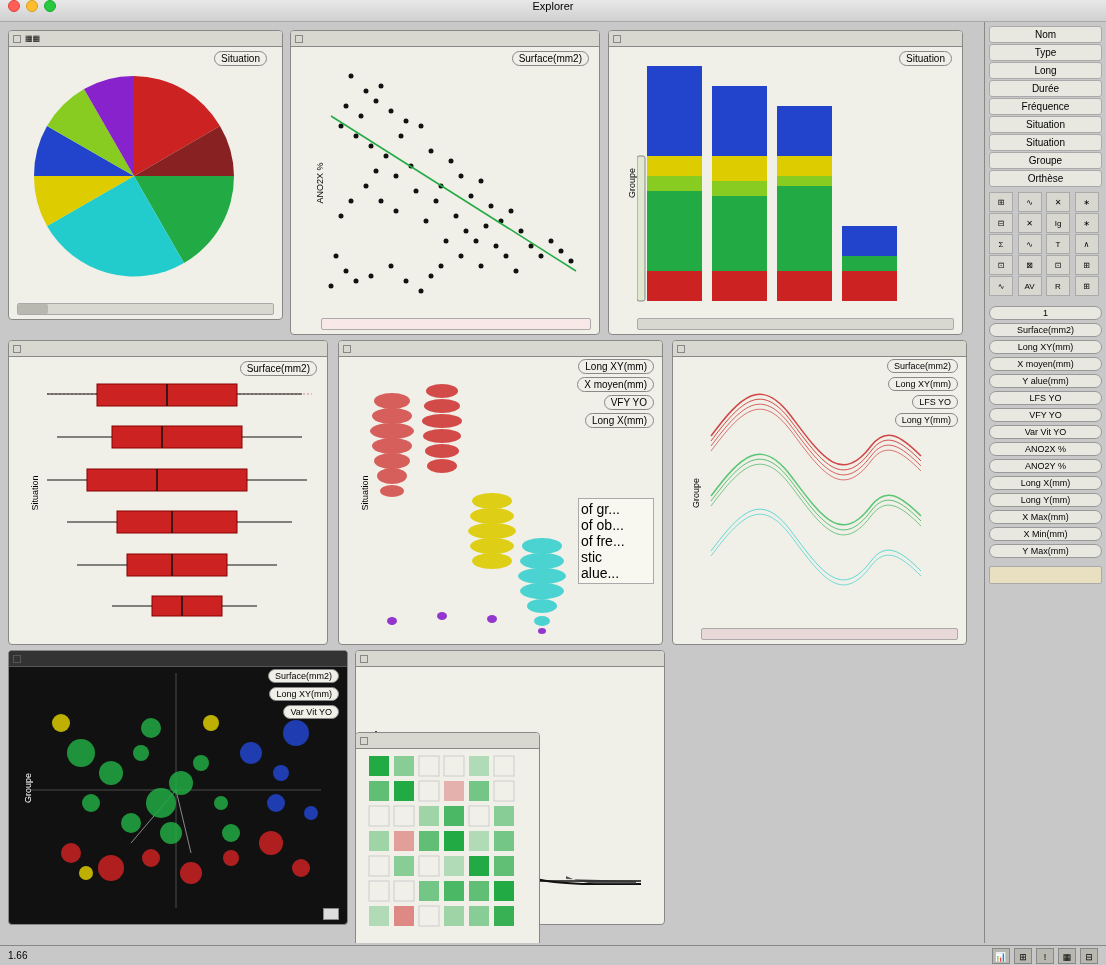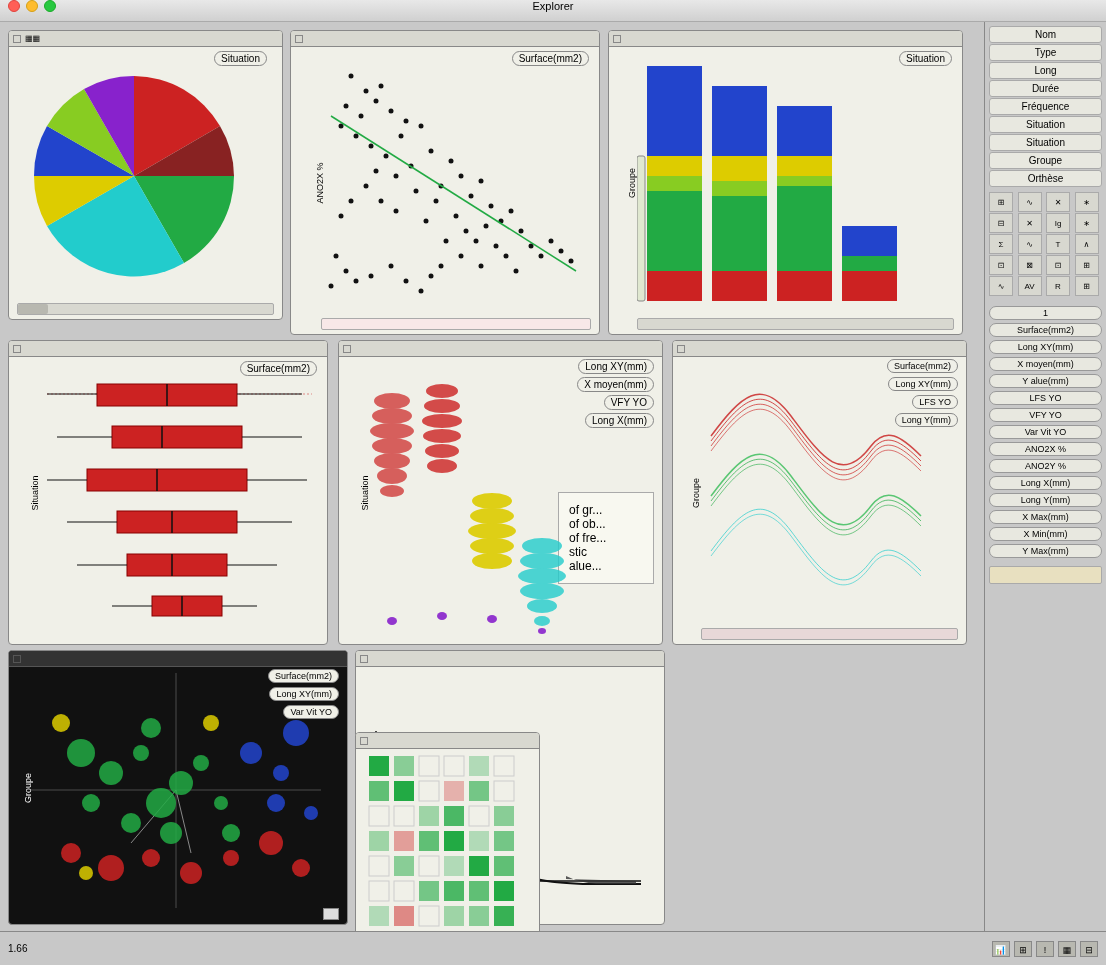--- a/index.html
+++ b/index.html
@@ -414,21 +414,21 @@
       <div class="chart-badge" style="top:36px; right:8px;">
         <span>X moyen(mm)</span>
       </div>
       <div class="chart-badge" style="top:54px; right:8px;">
         <span>VFY YO</span>
       </div>
       <div class="chart-badge" style="top:72px; right:8px;">
         <span>Long X(mm)</span>
       </div>
 
-      <div style="position:absolute; right:8px; bottom:60px; width:96px; font-size:12px; background:#f8f8f0; border:1px solid #aaa; padding:10px;">
+      <div style="position:absolute; right:8px; bottom:60px; width:76px; font-size:14px; background:#f8f8f0; border:1px solid #aaa; padding:2px;">
         <div>of gr...</div>
         <div>of ob...</div>
         <div>of fre...</div>
         <div>stic</div>
         <div>alue...</div>
       </div>
 
       <svg width="230" height="275" style="position:absolute; top:20px; left:25px;">
 
         <g fill="#cc2222" opacity="0.7">
@@ -708,21 +708,21 @@
       <div class="var-btn">X Max(mm)</div>
       <div class="var-btn">X Min(mm)</div>
       <div class="var-btn">Y Max(mm)</div>
     </div>
 
     <div style="margin-top:6px; height:18px; background:#e8e0c0; border:1px solid #aaa; border-radius:2px;"></div>
   </div>
 
 </div>
 
-<div id="statusbar" style="position:absolute; bottom:0; left:0; width:100%; height:34px; background:#c8c8c8; border-top:1px solid #888; display:flex; align-items:center; padding:0 8px; font-size:10px;">
+<div id="statusbar" style="position:absolute; bottom:0; left:0; width:100%; height:20px; background:#c8c8c8; border-top:1px solid #888; display:flex; align-items:center; padding:0 8px; font-size:10px;">
   <span>1.66</span>
   <div style="margin-left:auto; display:flex; gap:2px; align-items:center;">
     <span class="status-icon">📊</span>
     <span class="status-icon">⊞</span>
     <span class="status-icon">!</span>
     <span class="status-icon">▦</span>
     <span class="status-icon">⊟</span>
   </div>
 </div>
 

